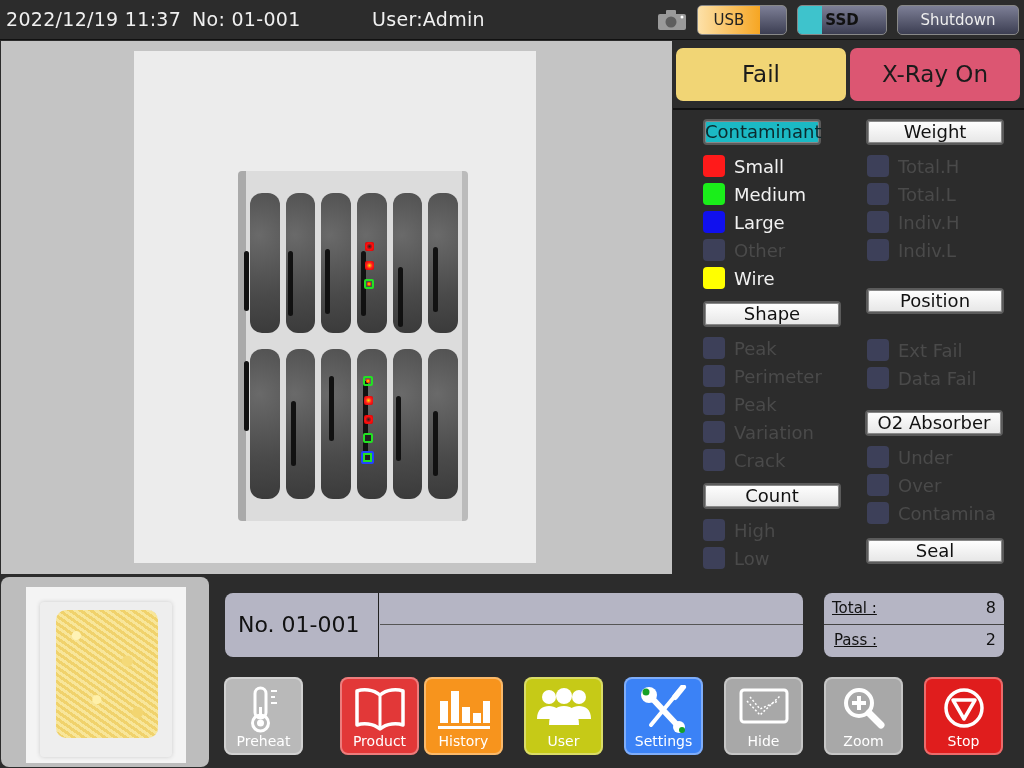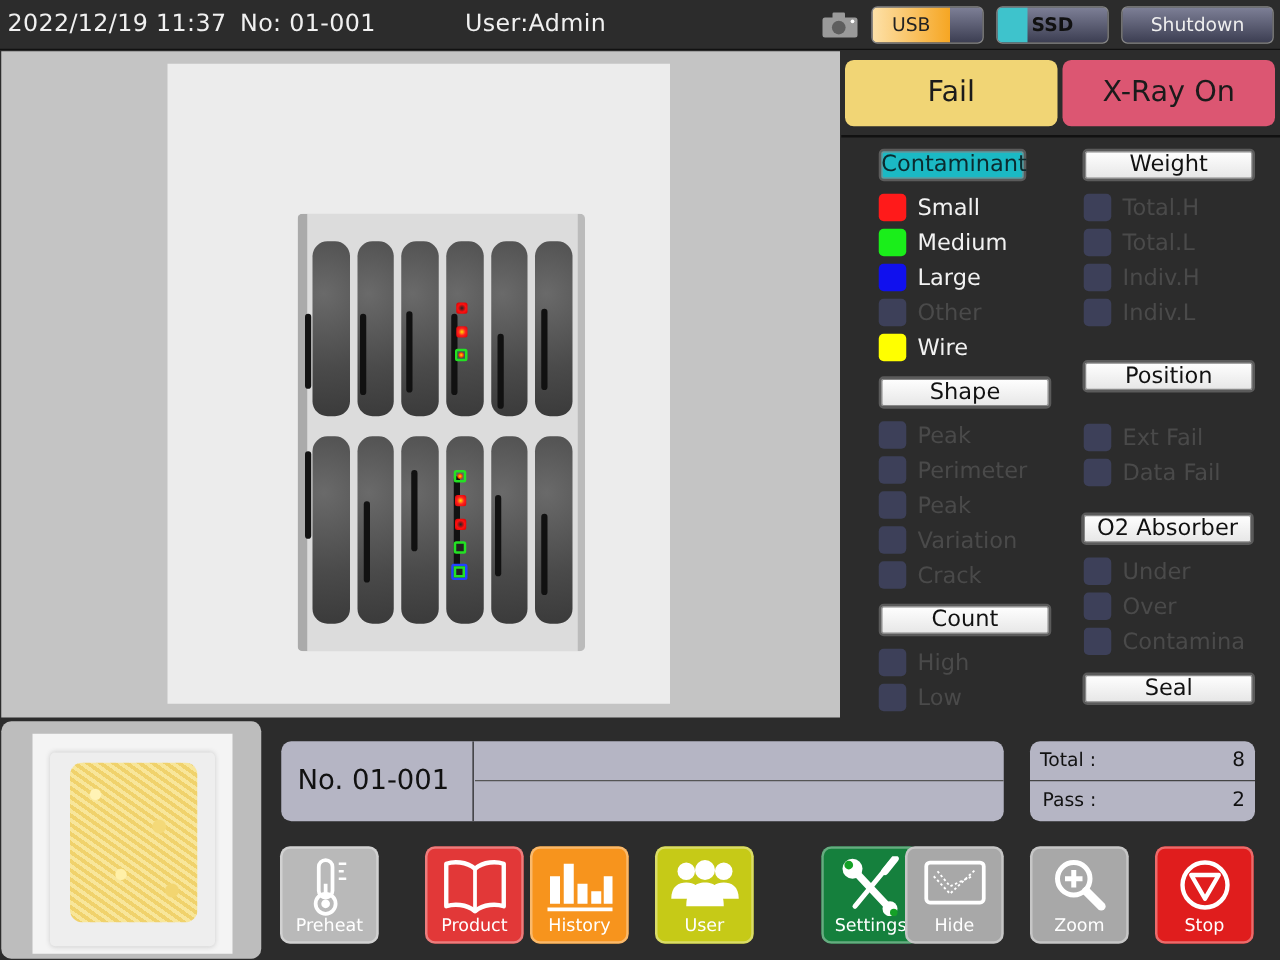--- a/index.html
+++ b/index.html
@@ -62,32 +62,32 @@
 
   .infobar { position: absolute; left: 225px; top: 593px; width: 578px; height: 64px; background: #b5b5c4; border-radius: 8px; overflow: hidden; }
   .infobar .no { position: absolute; left: 0; top: 0; width: 154px; height: 64px; border-right: 1px solid #222; font-size: 22px; color: #111; line-height: 64px; padding-left: 13px; }
   .infobar .line1 { position: absolute; left: 155px; top: 0; right: 0; height: 32px; border-bottom: 1px solid #555; font-size: 16px; color: #111; padding-left: 8px; line-height: 32px; }
   .infobar .line2 { position: absolute; left: 155px; top: 33px; right: 0; height: 31px; font-size: 16px; color: #111; padding-left: 8px; line-height: 31px; }
 
   .counts { position: absolute; left: 824px; top: 593px; width: 180px; height: 64px; background: #b5b5c4; border-radius: 8px; overflow: hidden; }
   .counts .r { position: absolute; left: 0; width: 100%; height: 32px; font-size: 15px; color: #111; line-height: 30px; }
   .counts .r1 { top: 0; border-bottom: 1px solid #444; }
   .counts .r2 { top: 32px; padding-left: 24px; }
-  .counts .k { position: absolute; left: 8px; }
+  .counts .k { position: absolute; left: 8px; text-decoration: underline; }
   .counts .r2 .k { left: 10px; }
   .counts .v { position: absolute; right: 8px; font-size: 16px; }
 
   .tile { position: absolute; top: 677px; width: 79px; height: 78px; border-radius: 8px; color: #fff; font-size: 14px; text-align: center; box-shadow: inset 0 0 0 2px rgba(255,255,255,0.35); }
   .tile svg { position: absolute; left: 50%; top: 8px; transform: translateX(-50%); }
   .tile .lab { position: absolute; left: 0; right: 0; bottom: 6px; }
   .t-preheat { left: 224px; background: #b9b9b9; }
   .t-product { left: 340px; background: #e23838; }
   .t-history { left: 424px; background: #f7941d; }
   .t-user { left: 524px; background: #c6ca17; }
-  .t-settings { left: 657px; background: #15803d; }
+  .t-settings { left: 624px; background: #3b82f6; }
   .t-hide { left: 724px; background: #a8a8a8; }
   .t-zoom { left: 824px; background: #a8a8a8; }
   .t-stop { left: 924px; background: #e01d1d; }
 </style>
 </head>
 <body>
 
 <div id="root">
 
   <div class="topbar">

